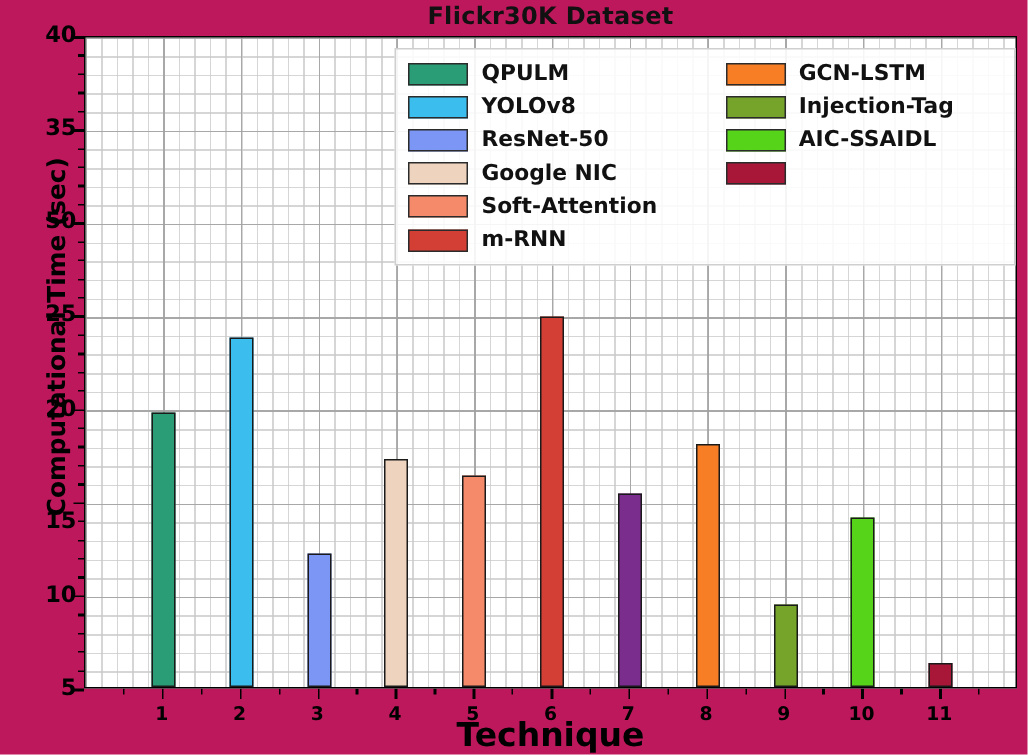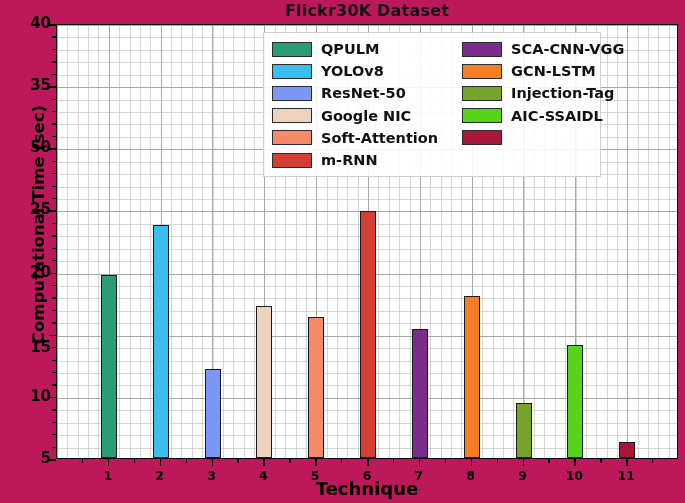--- a/index.html
+++ b/index.html
@@ -44,21 +44,21 @@
     font-size: 16.5px;
     font-weight: bold;
     color: #000000;
   }
   #x-axis-label {
     position: absolute;
     left: 56px;
     top: 478px;
     width: 622px;
     text-align: center;
-    font-size: 18px;
+    font-size: 22px;
     font-weight: bold;
     color: #000000;
   }
 
   
   #plot-area {
     position: absolute;
     left: 56px;
     top: 24px;
     width: 622px;
@@ -135,21 +135,21 @@
     font-size: 12.5px;
     font-weight: bold;
     color: #000000;
   }
 
   
   #legend {
     position: absolute;
     left: 263px;
     top: 32px;
-    width: 338px;
+    width: 414px;
     box-sizing: border-box;
     background: rgba(255,255,255,0.88);
     border: 1px solid #cfcfcf;
     padding: 5px 5px 5px 8px;
     display: grid;
     grid-template-columns: 1fr 1fr;
     grid-auto-flow: column;
     grid-template-rows: repeat(6, 22.2px);
     column-gap: 24px;
   }
@@ -307,24 +307,20 @@
       </div>
       <div class="legend-item">
         <span class="legend-swatch" style="background: rgb(245, 138, 107);"></span>
         <span class="legend-label">Soft-Attention</span>
       </div>
       <div class="legend-item">
         <span class="legend-swatch" style="background: rgb(212, 63, 53);"></span>
         <span class="legend-label">m-RNN</span>
       </div>
       <div class="legend-item">
-        <span class="legend-swatch" style="background: rgb(123, 45, 142);"></span>
-        <span class="legend-label">SCA-CNN-VGG</span>
-      </div>
-      <div class="legend-item">
         <span class="legend-swatch" style="background: rgb(248, 126, 38);"></span>
         <span class="legend-label">GCN-LSTM</span>
       </div>
       <div class="legend-item">
         <span class="legend-swatch" style="background: rgb(118, 163, 42);"></span>
         <span class="legend-label">Injection-Tag</span>
       </div>
       <div class="legend-item">
         <span class="legend-swatch" style="background: rgb(86, 212, 26);"></span>
         <span class="legend-label">AIC-SSAIDL</span>

